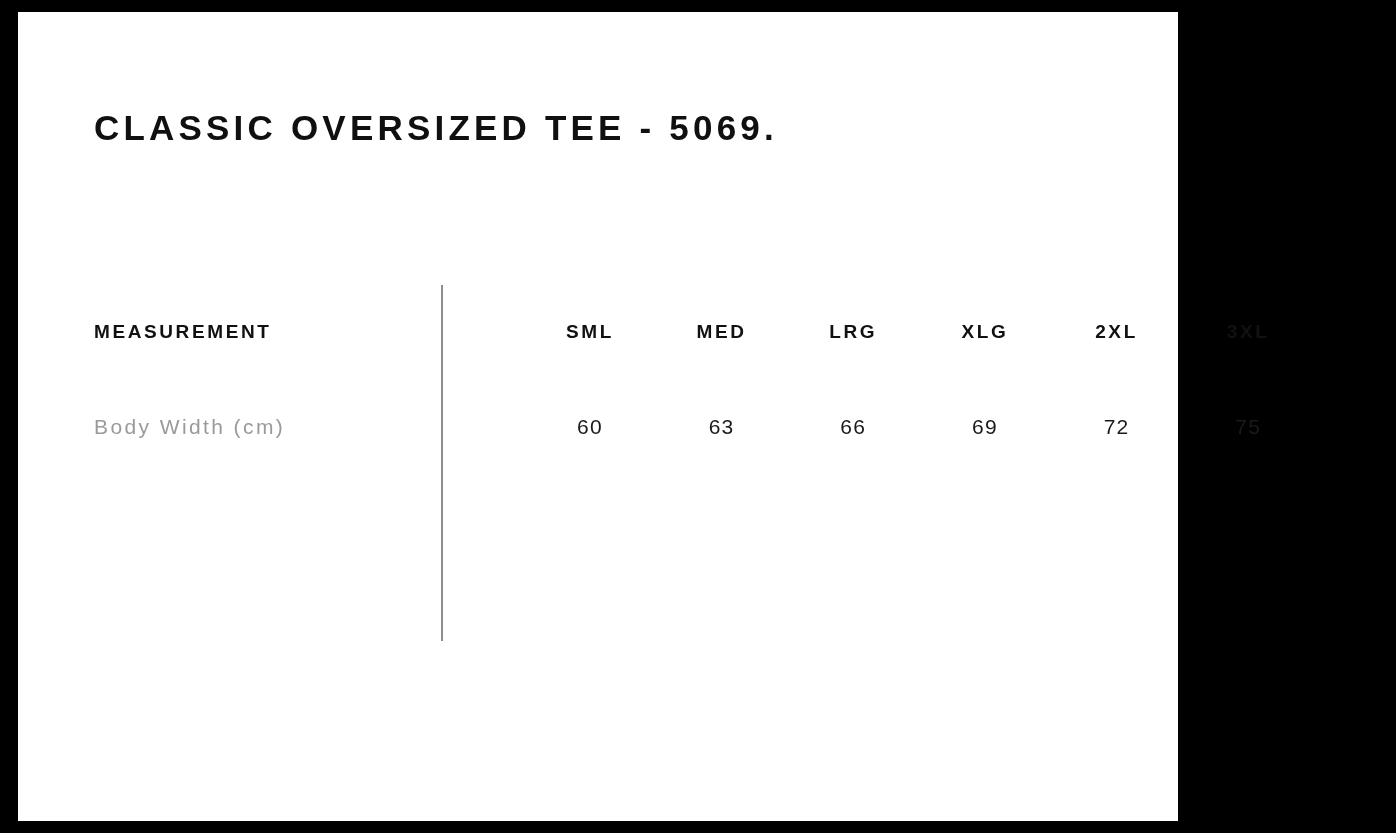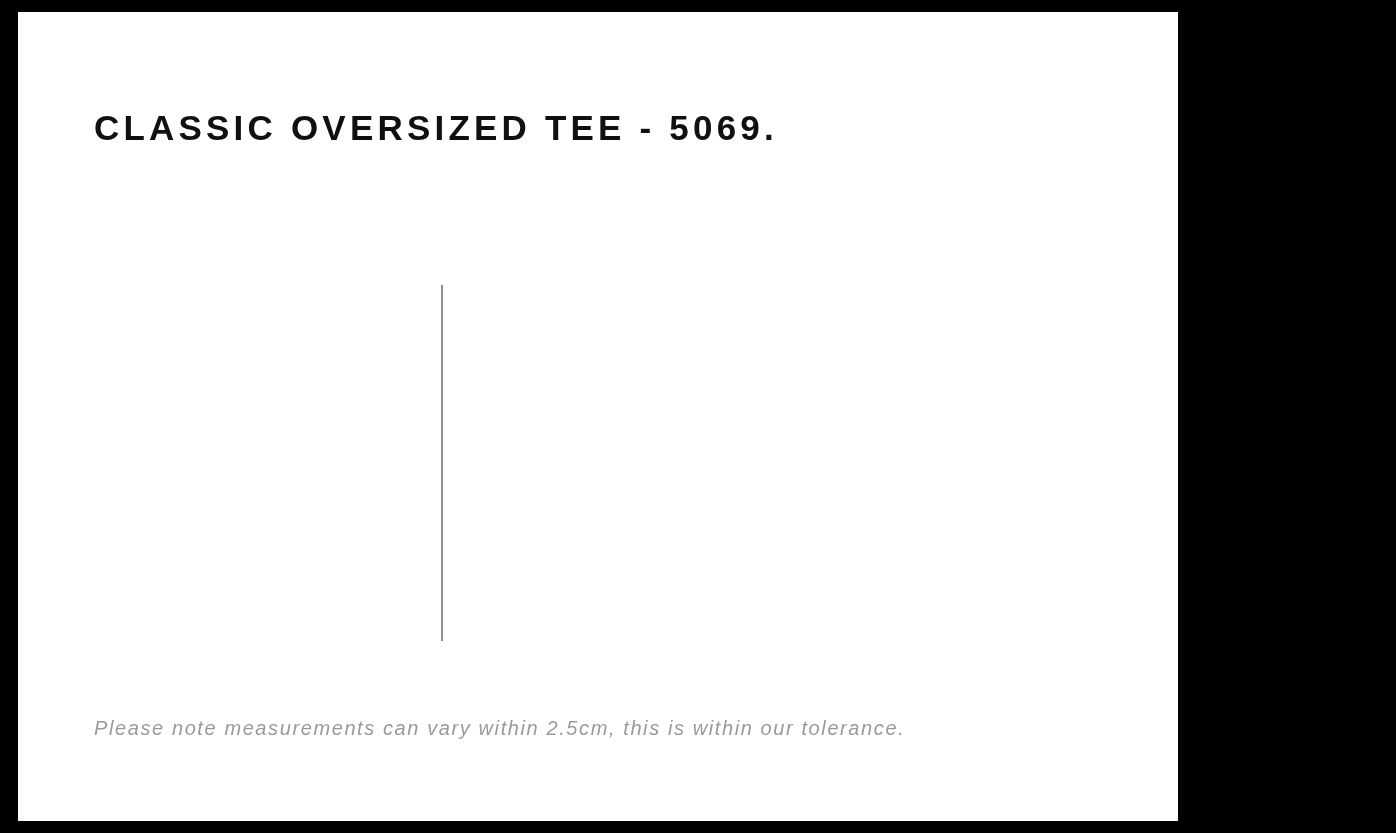--- a/index.html
+++ b/index.html
@@ -114,19 +114,36 @@
 
 <div class="page">
 
   <div class="title">CLASSIC OVERSIZED TEE - 5069.</div>
 
   <div class="vline"></div>
 
   <div class="table-wrap">
     <table class="sizes">
       <tbody>
+          <tr class="row-head">
+        <th class="col-label head-label">MEASUREMENT</th>
+        <th class="col-size head-size">SML</th>
+        <th class="col-size head-size">MED</th>
+        <th class="col-size head-size">LRG</th>
+        <th class="col-size head-size">XLG</th>
+        <th class="col-size head-size">2XL</th>
+        <th class="col-size head-size">3XL</th>
+      </tr>
+      <tr class="row-body">
+        <td class="col-label cell-label">Body Width (cm)</td>
+        <td class="col-size cell-value">60</td>
+        <td class="col-size cell-value">63</td>
+        <td class="col-size cell-value">66</td>
+        <td class="col-size cell-value">69</td>
+        <td class="col-size cell-value">72</td>
+        <td class="col-size cell-value">75</td>
+      </tr>
     </tbody>
       </table>
   </div>
 
-  <div class="note">Please note measurements can vary within 2.5cm, this is within our tolerance.</div>
 
 </div>
 
 </body></html>

